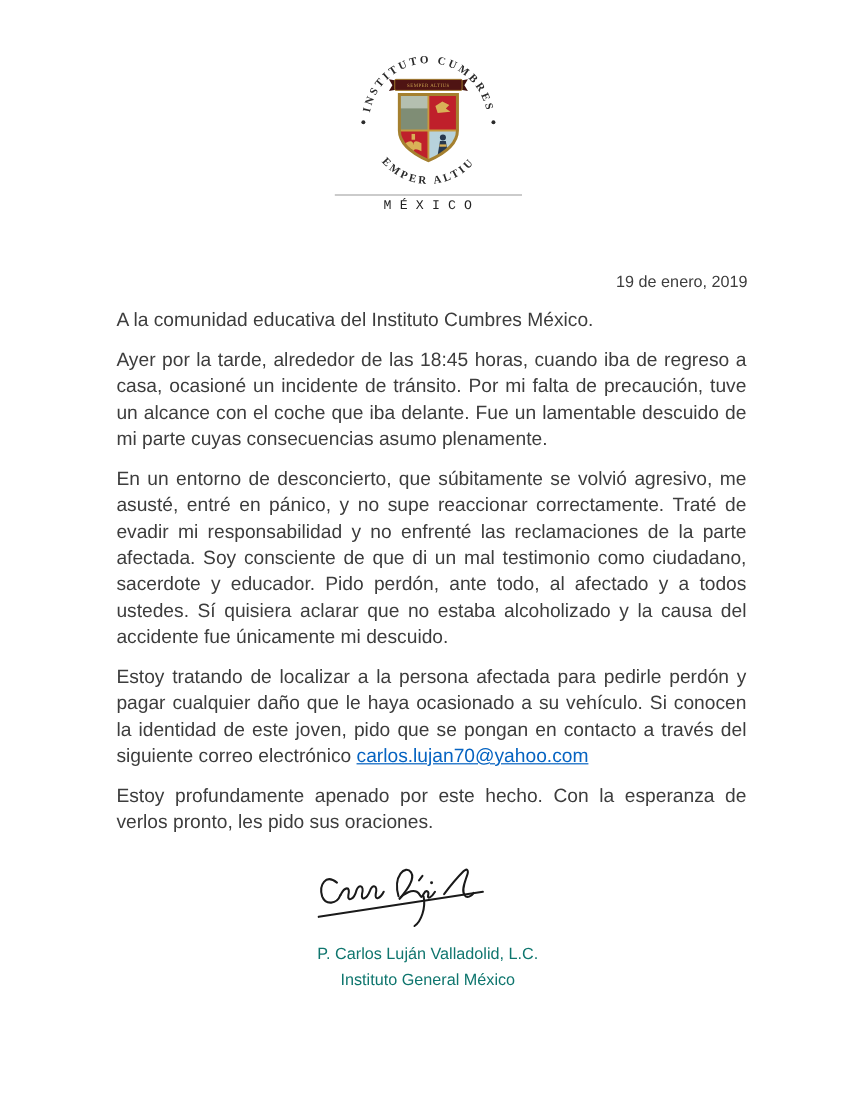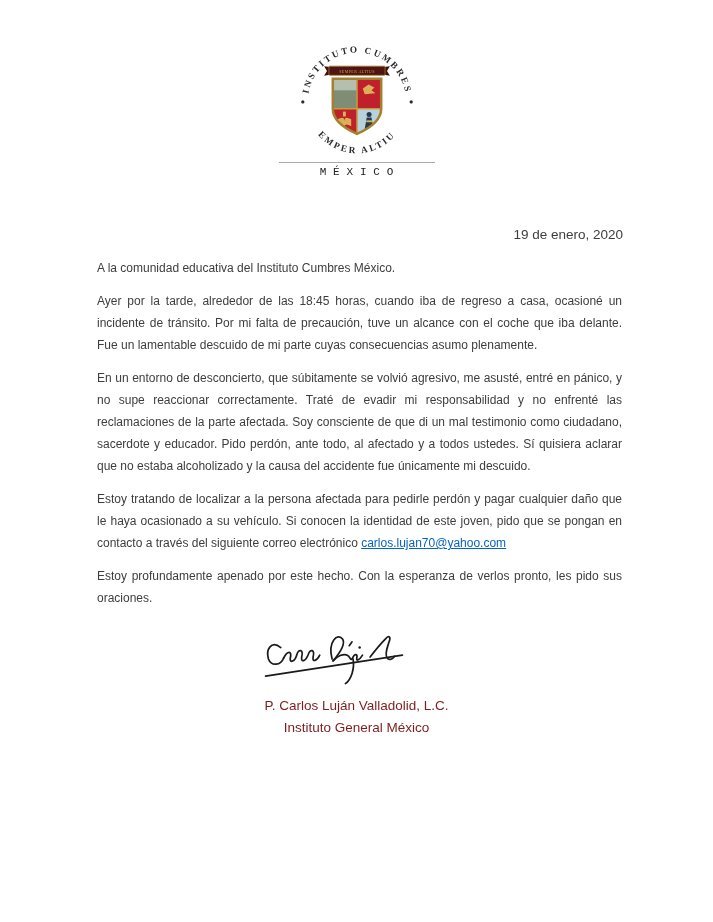--- a/index.html
+++ b/index.html
@@ -31,28 +31,28 @@
     font-size:11px;color:#222;
     letter-spacing:0.62em;text-indent:0.62em; 
     white-space:nowrap;
   }
   
   .date-line{
     margin:46px 90px 0 97px;
     text-align:right;
     font-size:13.5px;line-height:22px;
   }
-  .content{margin:0 91px 0 97px;font-size:12px;line-height:22px;}
+  .content{margin:0 91px 0 97px;font-size:16px;line-height:22px;}
   .content p{margin:11px 0 0;text-align:justify;}
   .content p.no-justify{text-align:left;}
   .email-link{color:#0563c1;text-decoration:underline;cursor:pointer;}
   
   .sig-block{margin-top:18px;text-align:center;}
   .sig-scrawl{display:inline-block;margin-right:46px;}
-  .sig-lines{font-size:13.5px;line-height:22px;color:#7f1d1d;margin-top:2px;text-align:center;}
+  .sig-lines{font-size:13.5px;line-height:22px;color:#0f766e;margin-top:2px;text-align:center;}
 </style>
 </head>
 <body>
 
 <div class="page">
 
   <div class="logo-block">
     <svg class="seal-svg" width="126" height="120" viewBox="0 0 130 124" xmlns="http://www.w3.org/2000/svg">
       <defs>
         <path id="arcTop" d="M 14,64 A 51,51 0 0 1 116,64" fill="none"></path>
@@ -101,21 +101,21 @@
           <rect x="36" y="27" width="58" height="9.5" rx="1" fill="#4f1413" stroke="#a5802f" stroke-width="0.8"></rect>
           <text x="65" y="33.8" text-anchor="middle" class="banner-text">SEMPER ALTIUS</text>
         </g>
       </g>
     </svg>
 
     <div class="logo-divider"></div>
     <div class="mexico-text">MÉXICO</div>
   </div>
 
-  <div class="date-line">19 de enero, 2020</div>
+  <div class="date-line">19 de enero, 2019</div>
 
   <div class="content">
     <p class="no-justify">A la comunidad educativa del Instituto Cumbres México.</p>
     <p>Ayer por la tarde, alrededor de las 18:45 horas, cuando iba de regreso a casa, ocasioné un incidente de tránsito. Por mi falta de precaución, tuve un alcance con el coche que iba delante. Fue un lamentable descuido de mi parte cuyas consecuencias asumo plenamente.</p>
     <p>En un entorno de desconcierto, que súbitamente se volvió agresivo, me asusté, entré en pánico, y no supe reaccionar correctamente. Traté de evadir mi responsabilidad y no enfrenté las reclamaciones de la parte afectada. Soy consciente de que di un mal testimonio como ciudadano, sacerdote y educador. Pido perdón, ante todo, al afectado y a todos ustedes. Sí quisiera aclarar que no estaba alcoholizado y la causa del accidente fue únicamente mi descuido.</p>
     <p><span>Estoy tratando de localizar a la persona afectada para pedirle perdón y pagar cualquier daño que le haya ocasionado a su vehículo. Si conocen la identidad de este joven, pido que se pongan en contacto a través del siguiente correo electrónico </span><a class="email-link">carlos.lujan70@yahoo.com</a></p>
     <p>Estoy profundamente apenado por este hecho. Con la esperanza de verlos pronto, les pido sus oraciones.</p>
   </div>
 
   <div class="sig-block">

